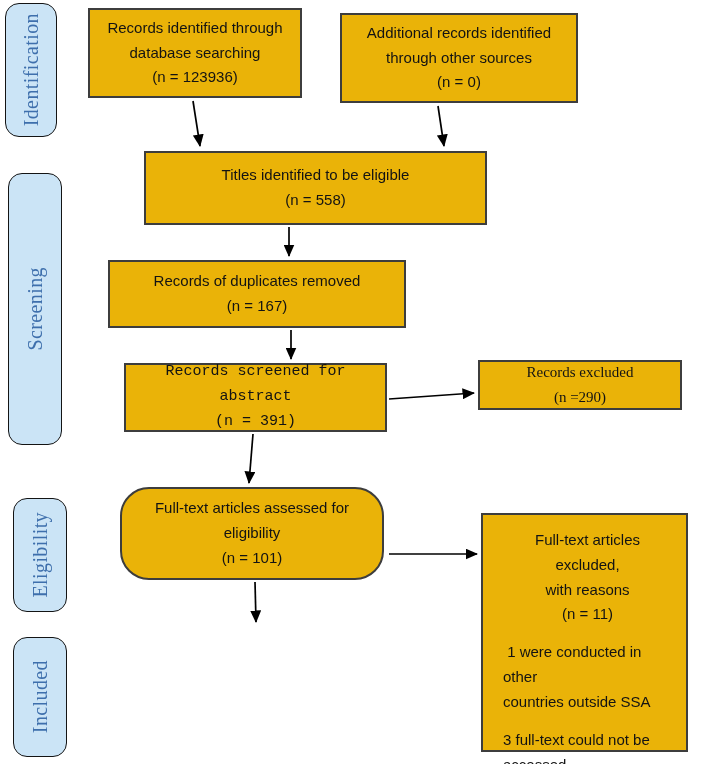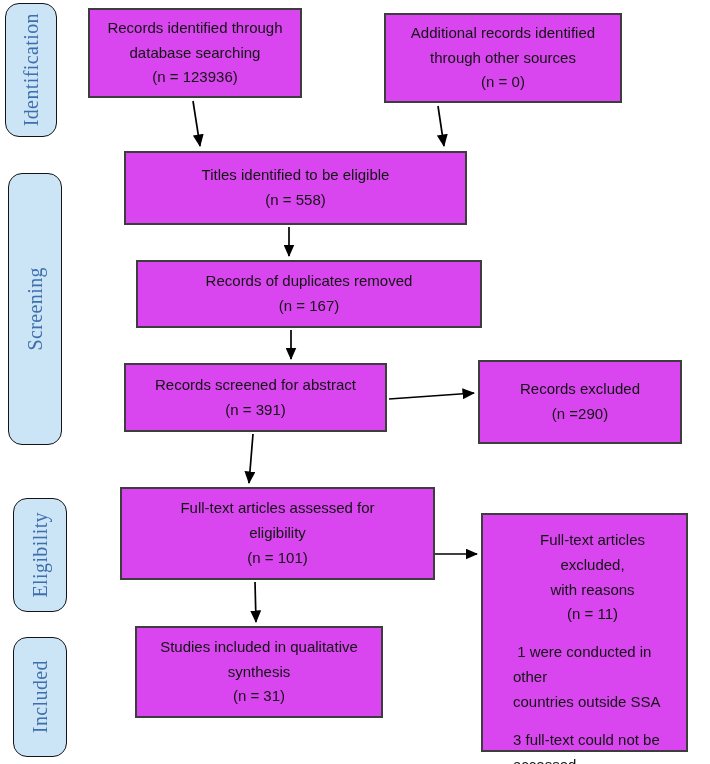--- a/index.html
+++ b/index.html
@@ -30,35 +30,35 @@
     writing-mode: vertical-rl;
     transform: rotate(180deg);
     font-family: "Liberation Serif", serif;
     font-size: 20px;
     letter-spacing: 0.4px;
     color: #3e6fac;
     white-space: nowrap;
   }
   .fbox {
     position: absolute;
-    background: #d946ef;
+    background: #eab308;
     border: 2px solid #3d3d3d;
     box-sizing: border-box;
     display: flex;
     align-items: center;
     justify-content: center;
     text-align: center;
     color: #131313;
     font-size: 15px;
     line-height: 1.65;
   }
   .fbox .txt { white-space: pre-line; width: 100%; }
   .fbox.detail {
     display: block;
-    padding: 13px 14px 10px 30px;
+    padding: 13px 14px 10px 20px;
   }
   .fbox.detail .title {
     white-space: pre-line;
     text-align: center;
     margin-bottom: 13px;
   }
   .fbox.detail .reason {
     white-space: pre-wrap;
     text-align: left;
     margin-bottom: 14px;
@@ -97,57 +97,52 @@
   <div class="stage" style="left:13px; top:637px; width:54px; height:120px;">
     <span class="vtext">Included</span>
   </div>
 
   <div class="fbox" style="left:88px; top:8px; width:214px; height:90px;">
     <div class="txt">Records identified through
 database searching
 (n = 123936)</div>
   </div>
 
-  <div class="fbox" style="left:340px; top:13px; width:238px; height:90px;margin-left:44px;">
+  <div class="fbox" style="left:340px; top:13px; width:238px; height:90px;">
     <div class="txt">Additional records identified
 through other sources
 (n = 0)</div>
   </div>
 
-  <div class="fbox" style="left:124px; top:151px; width:343px; height:74px;">
+  <div class="fbox" style="left:144px; top:151px; width:343px; height:74px;">
     <div class="txt">Titles identified to be eligible
 (n = 558)</div>
   </div>
 
-  <div class="fbox" style="left:136px; top:260px; width:346px; height:68px;">
+  <div class="fbox" style="left:108px; top:260px; width:298px; height:68px;">
     <div class="txt">Records of duplicates removed
 (n = 167)</div>
   </div>
 
-  <div class="fbox" style="left:124px; top:363px; width:263px; height:69px;">
+  <div class="fbox" style="left:124px; top:363px; width:263px; height:69px;font-family:Liberation Mono, monospace;">
     <div class="txt">Records screened for abstract
 (n = 391)</div>
   </div>
 
-  <div class="fbox" style="left:478px; top:360px; width:204px; height:84px;">
+  <div class="fbox" style="left:478px; top:360px; width:204px; height:50px;font-family:Liberation Serif, serif;">
     <div class="txt">Records excluded
 (n =290)</div>
   </div>
 
-  <div class="fbox" style="left:120px; top:487px; width:315px; height:93px;">
+  <div class="fbox" style="left:120px; top:487px; width:264px; height:93px;border-radius:29px;">
     <div class="txt">Full-text articles assessed for
 eligibility
 (n = 101)</div>
   </div>
 
-  <div class="fbox" style="left:135px; top:626px; width:248px; height:92px;">
-    <div class="txt">Studies included in qualitative
-synthesis
-(n = 31)</div>
-  </div>
 
   <div class="fbox detail" style="left:481px; top:513px; width:207px; height:239px;">
     <div class="title">Full-text articles excluded,
 with reasons
 (n = 11)</div>
     <div class="reason"> 1 were conducted in other
 countries outside SSA</div>
     <div class="reason">3 full-text could not be
 accessed</div>
   </div>

